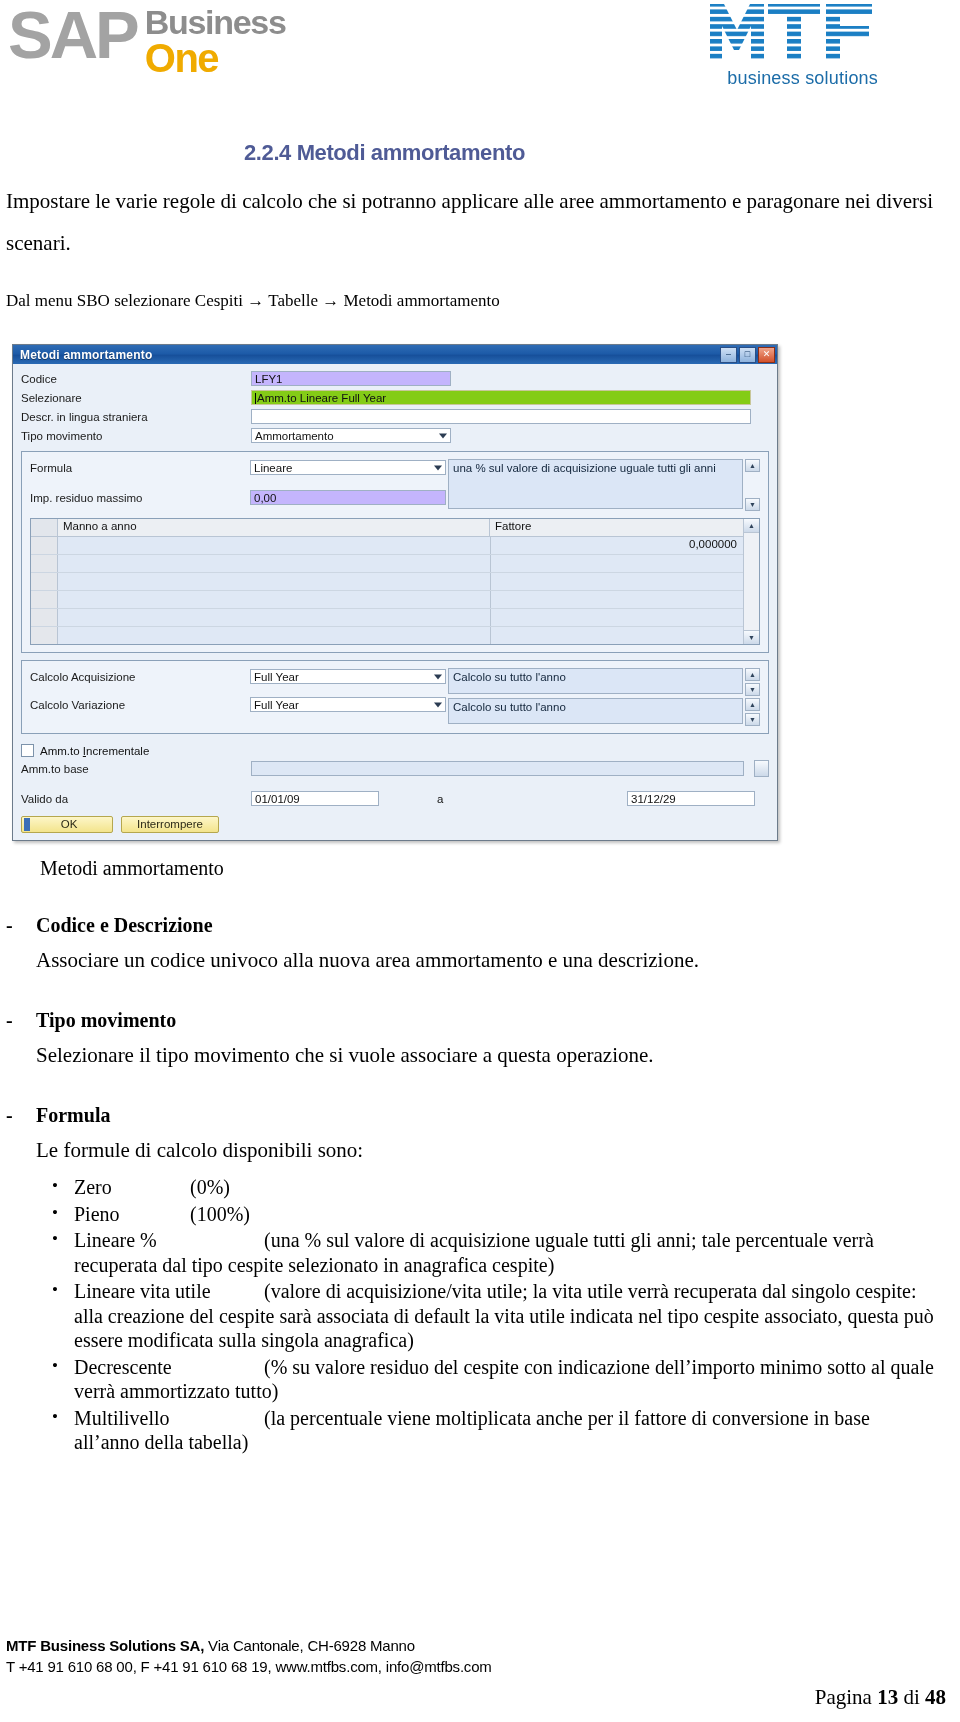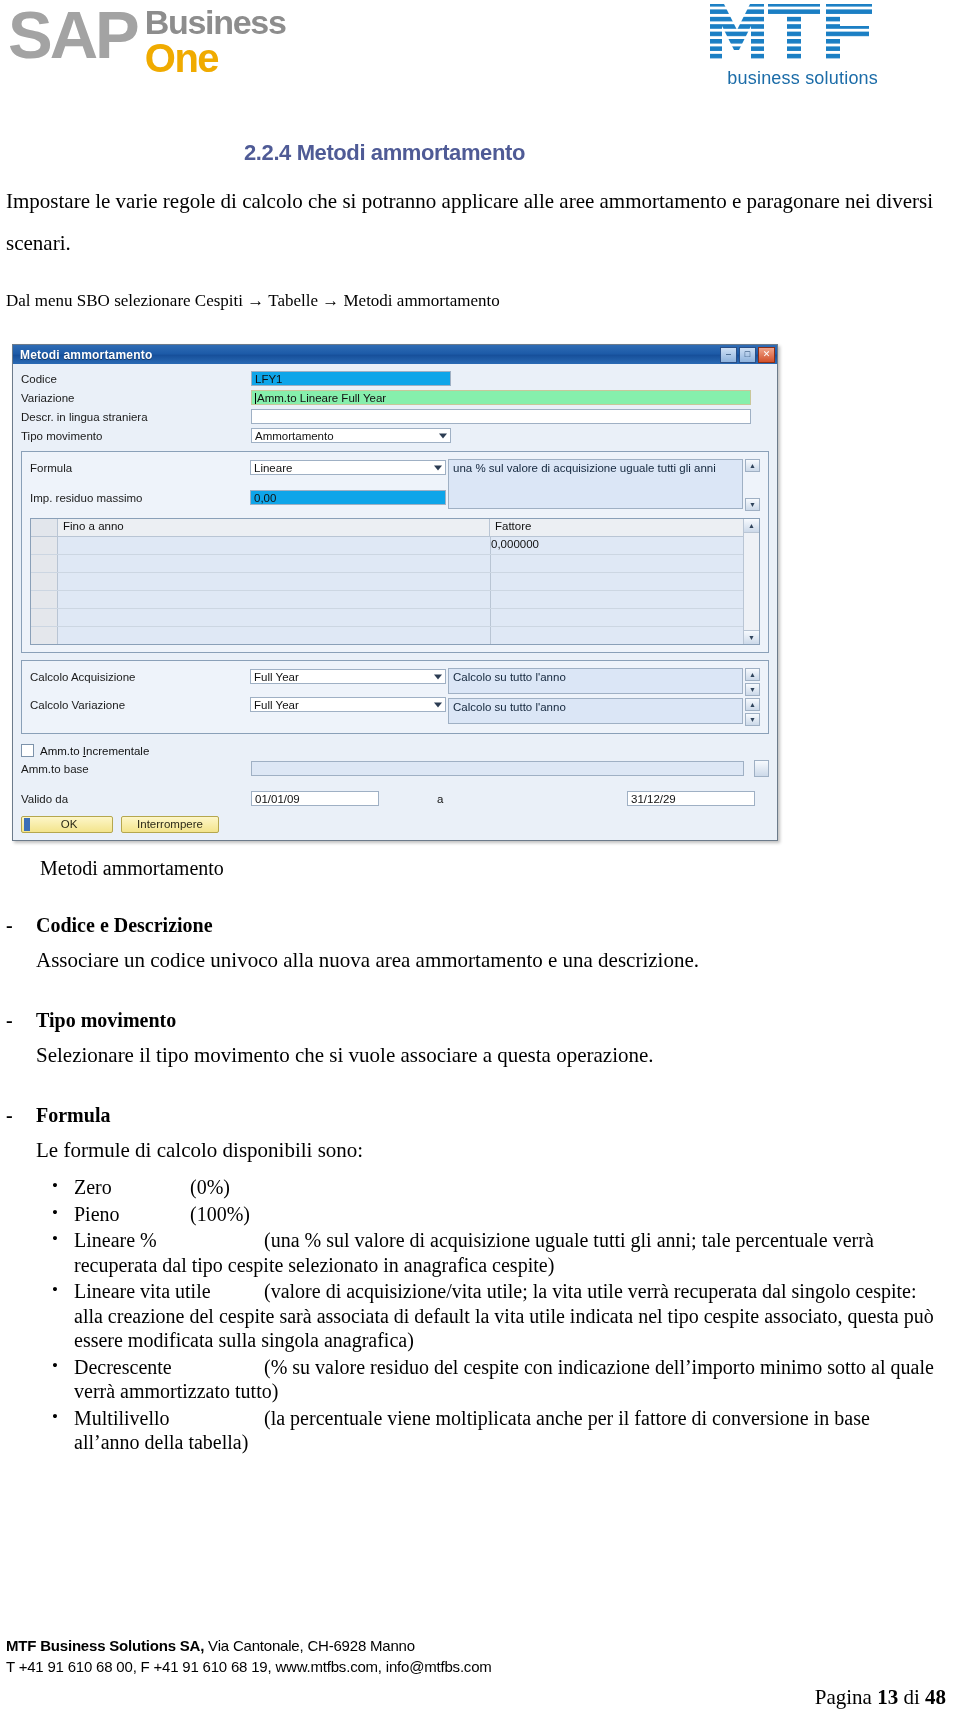--- a/index.html
+++ b/index.html
@@ -97,22 +97,22 @@
 
   .win-body { padding:6px 8px 7px 8px; background:#eaf0f8; }
 
   .frow { display:flex; align-items:center; height:17px; margin-bottom:2px;gap:8px; }
   .flabel { width:222px; font-size:11.5px; color:#1a1a1a; }
   .fld {
     height:15px; border:1px solid #9fb0c4; background:#ffffff;
     font-size:11.5px; line-height:14px; padding:0 3px; box-sizing:border-box;
     color:#111; overflow:hidden; white-space:nowrap;
   }
-  .fld.grey   { background:#0ea5e9; }
-  .fld.yellow { background:#86efac; border-color:#c8c79a; }
+  .fld.grey   { background:#c4b5fd; }
+  .fld.yellow { background:#84cc16; border-color:#c8c79a; }
   .fld.blue   { background:#dde7f5; }
   .fld.plain  { background:#ffffff; }
 
   .caret { display:inline-block; width:1px; height:11px; background:#000; vertical-align:-2px; margin-right:1px; }
 
   .combo { position:relative; }
   .combo .arrow {
     position:absolute; right:3px; top:50%; transform:translateY(-50%);
     width:0;height:0;border-left:4px solid transparent;border-right:4px solid transparent;
     border-top:5px solid #2b3c52;
@@ -138,21 +138,21 @@
   
   .grid { border:1px solid #8aa0b8; background:#ffffff; margin-top:7px; display:flex; }
   .grid-main { flex:1; }
   .grid-head { display:flex; height:17px; background:#eceff3; border-bottom:1px solid #b9c5d4; }
   .gh-sel { width:26px; border-right:1px solid #b9c5d4; background:#e2e6ec; }
   .gh-c1 { flex:0 0 432px; border-right:1px solid #b9c5d4; padding:1px 5px; box-sizing:border-box; font-size:11.5px; }
   .gh-c2 { flex:1; padding:1px 5px; box-sizing:border-box; font-size:11.5px; }
   .grid-row { display:flex; height:17px; border-bottom:1px solid #ccd6e2; background:#dfe8f5; }
   .gr-sel { width:26px; border-right:1px solid #b9c5d4; background:#e4e7ec; }
   .gr-c1 { flex:0 0 432px; border-right:1px solid #b9c5d4; }
-  .gr-c2 { flex:1; padding:1px 6px 0 0; box-sizing:border-box; font-size:11.5px; color:#111; }
+  .gr-c2 { flex:1; text-align:right; padding:1px 6px 0 0; box-sizing:border-box; font-size:11.5px; color:#111; }
   .grid-scroll { width:15px; border-left:1px solid #b9c5d4; background:#eef1f6; display:flex; flex-direction:column; justify-content:space-between; }
   .gs-btn { height:13px; background:linear-gradient(to bottom,#f7fafe,#ccd9e9); border-bottom:1px solid #b9c5d4;
             display:flex;align-items:center;justify-content:center;font-size:7px;color:#30445c;line-height:1;}
   .gs-btn.bot { border-bottom:none; border-top:1px solid #b9c5d4; }
 
   .chk-row { display:flex; align-items:center; margin-top:10px; }
   .chkbox { width:11px; height:11px; border:1px solid #7d93ab; background:#fff; margin-right:6px; }
   .u { text-decoration:underline; }
 
   .btnbar { margin-top:9px; display:flex; gap:8px; }
@@ -253,21 +253,21 @@
     </div>
 
     <div class="win-body">
 
       <div class="frow">
         <span class="flabel">Codice</span>
         <span class="fld grey" style="width:200px;">LFY1</span>
       </div>
 
       <div class="frow">
-        <span class="flabel">Variazione</span>
+        <span class="flabel">Selezionare</span>
         <span class="fld yellow" style="width:500px;"><span class="caret"></span><span>Amm.to Lineare Full Year</span></span>
       </div>
 
       <div class="frow">
         <span class="flabel">Descr. in lingua straniera</span>
         <span class="fld plain" style="width:500px;"></span>
       </div>
 
       <div class="frow">
         <span class="flabel">Tipo movimento</span>
@@ -292,21 +292,21 @@
               <div>▲</div>
               <div style="margin-top:26px;">▼</div>
             </div>
           </div>
         </div>
 
         <div class="grid">
           <div class="grid-main">
             <div class="grid-head">
               <div class="gh-sel"></div>
-              <div class="gh-c1">Fino a anno</div>
+              <div class="gh-c1">Manno a anno</div>
               <div class="gh-c2">Fattore</div>
             </div>
             <div class="grid-row">
               <div class="gr-sel"></div>
               <div class="gr-c1"></div>
               <div class="gr-c2">0,000000</div>
             </div>
             <div class="grid-row">
               <div class="gr-sel"></div>
               <div class="gr-c1"></div>

